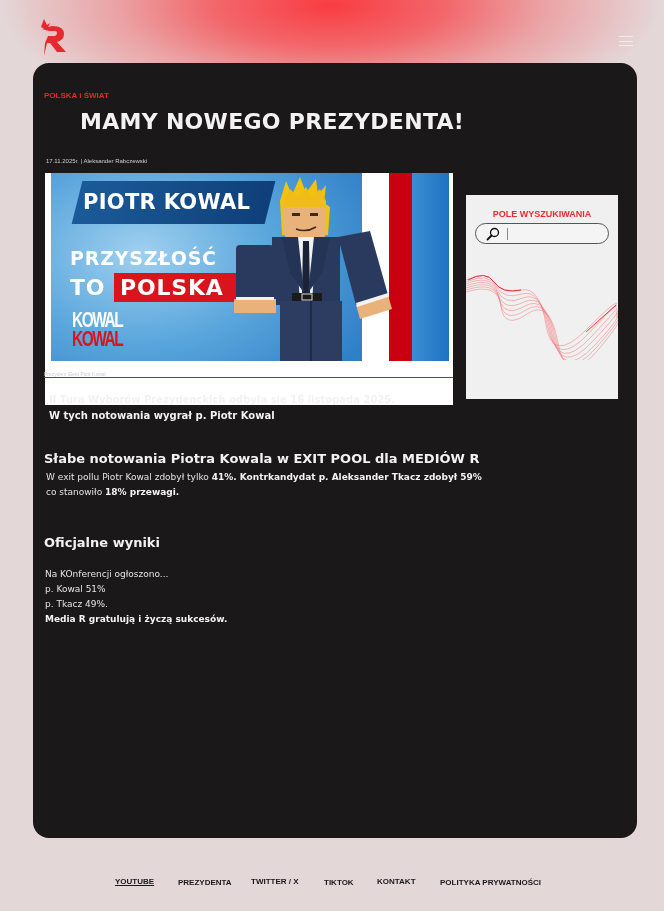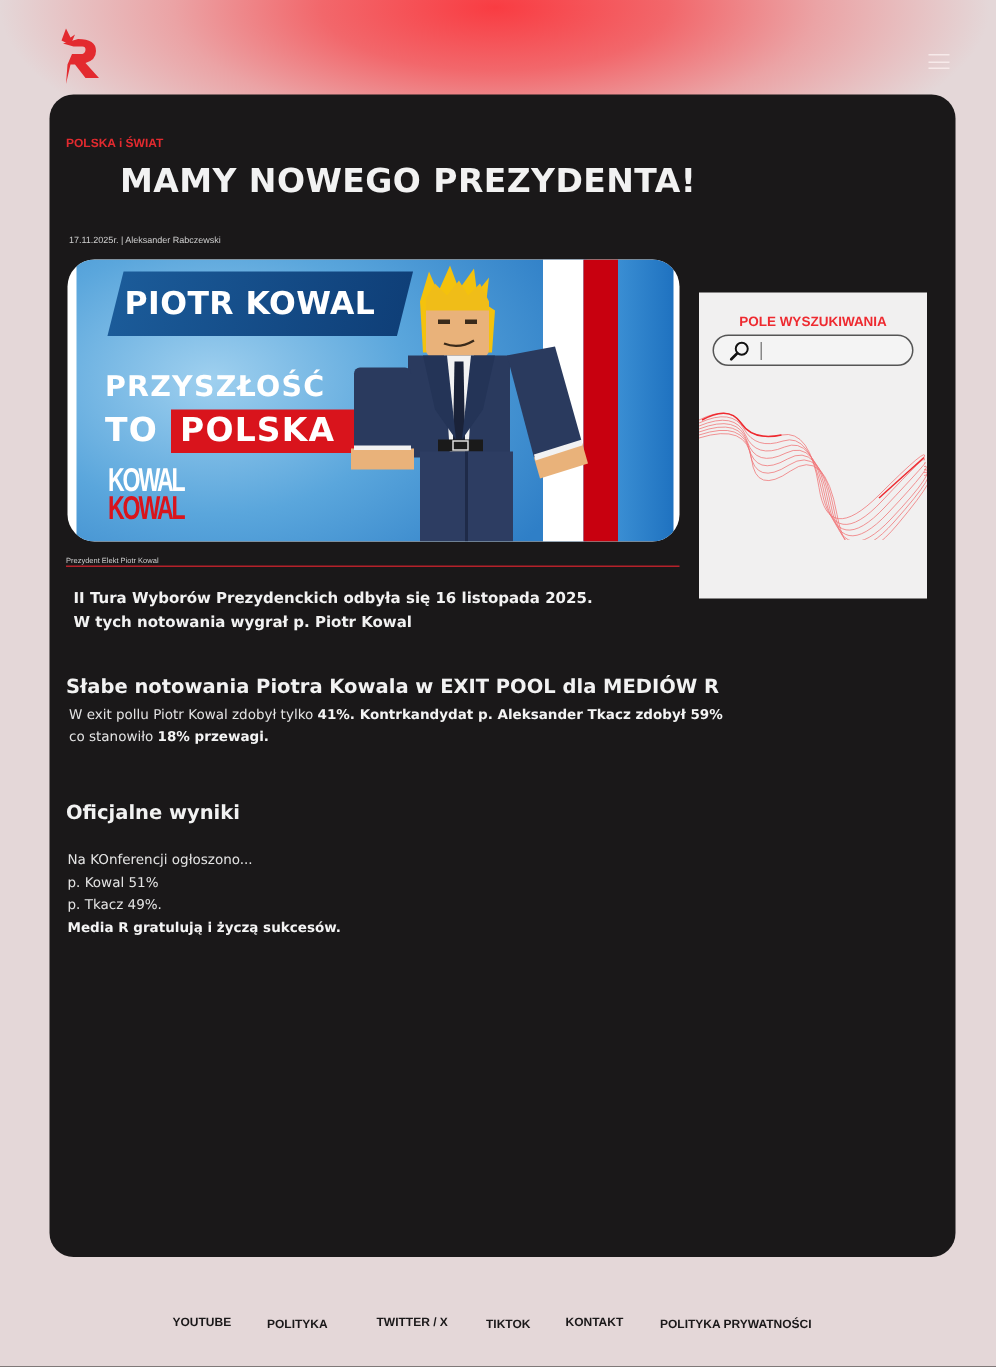--- a/index.html
+++ b/index.html
@@ -38,22 +38,22 @@
     }
     .title {
       position: absolute; left: 11px; top: 46px; font-size: 22px; font-weight: bold;
       color: #f2f2f2; letter-spacing: 0.3px; font-family: "DejaVu Sans", sans-serif; margin-left: 36px;
     }
     .meta {
       position: absolute; left: 13px; top: 95px; font-size: 6px; color: #cfcfcf;
       font-family: "Liberation Sans", sans-serif;
     }
     .hero {
-      position: absolute; left: 12px; top: 110px; width: 408px; height: 188px;
-      background: #ffffff; overflow: hidden; border-radius: 18px;
+      position: absolute; left: 12px; top: 110px; width: 408px; height: 232px;
+      background: #ffffff; overflow: hidden;
     }
     .hero-bg {
       position: absolute; left: 6px; top: 0; width: 340px; height: 188px;
       background: radial-gradient(ellipse 260px 180px at 90px 80px, #9fd0ef 0%, #5aa6dc 50%, #2f7fc7 100%);
     }
     .hero-white { position: absolute; left: 317px; top: 0; width: 27px; height: 188px; background: #ffffff; }
     .hero-red { position: absolute; left: 344px; top: 0; width: 23px; height: 188px; background: #c8000f; }
     .hero-blue { position: absolute; left: 367px; top: 0; width: 37px; height: 188px; background: linear-gradient(90deg, #3a8ed3, #1f72c0); }
     .name-banner {
       position: absolute; left: 32px; top: 8px; width: 193px; height: 43px;
@@ -238,19 +238,19 @@
   <h2 class="text-block h2 res-h">Oficjalne wyniki</h2>
   <div class="text-block res-p">
     <div>Na KOnferencji ogłoszono...</div>
     <div>p. Kowal 51%</div>
     <div>p. Tkacz 49%.</div>
     <div><b>Media R gratulują i życzą sukcesów.</b></div>
   </div>
 </main>
 
 <footer class="footer">
-  <a style="left:115px; top:3px;">YOUTUBE</a>
-  <a style="left:178px; top:4px;">POLITYKA</a>
+  <a style="left:115px; top:3px;text-decoration:underline;">YOUTUBE</a>
+  <a style="left:178px; top:4px;">PREZYDENTA</a>
   <a style="left:251px; top:3px;">TWITTER / X</a>
   <a style="left:324px; top:4px;">TIKTOK</a>
   <a style="left:377px; top:3px;">KONTAKT</a>
   <a style="left:440px; top:4px;">POLITYKA PRYWATNOŚCI</a>
 </footer>
 
 </body></html>

